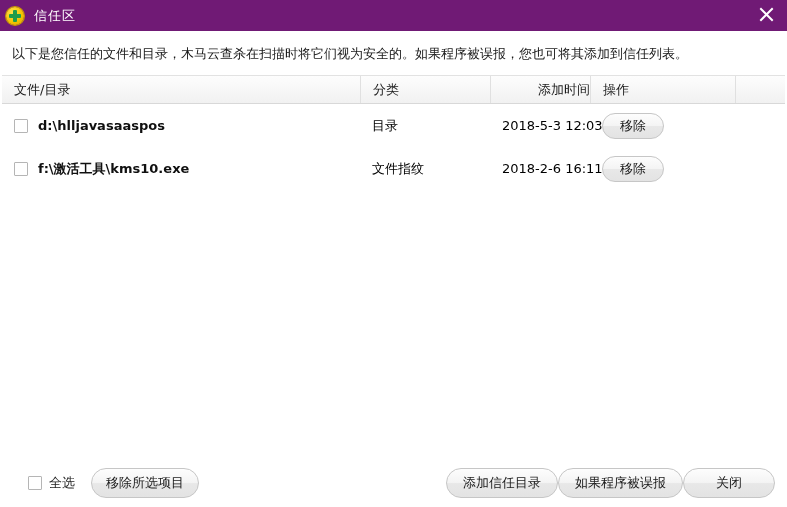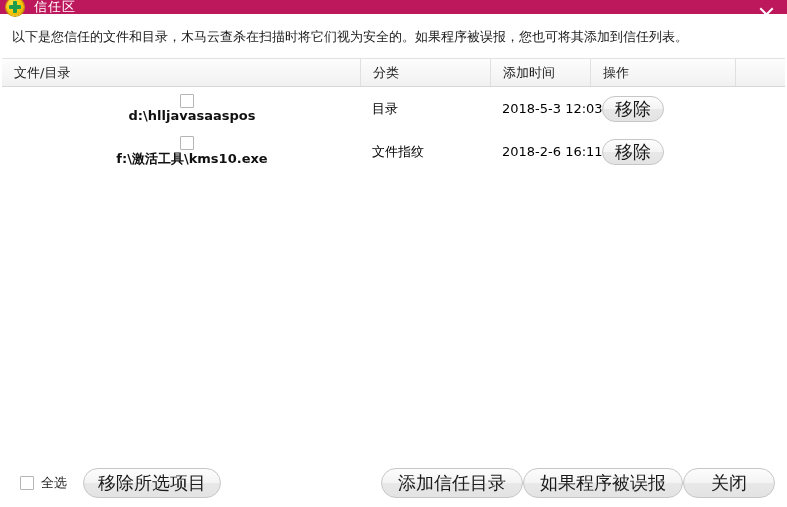--- a/index.html
+++ b/index.html
@@ -12,22 +12,22 @@
     height: 507px;
     font-family: "DejaVu Sans", "Liberation Sans", sans-serif;
     font-size: 13px;
     color: #222222;
     overflow: hidden;
     position: relative;
   }
 
   
   .titlebar {
-    height: 14px;
-    background: #be185d;
+    height: 31px;
+    background: #701a75;
     display: flex;
     align-items: center;
     position: relative;
   }
   .title-icon {
     width: 18px;
     height: 18px;
     margin-left: 6px;
     border-radius: 50%;
     background: radial-gradient(circle at 35% 30%, #ffe14d 0%, #f5c400 55%, #d9a400 100%);
@@ -103,38 +103,38 @@
     line-height: 27px;
     font-size: 13px;
     color: #1a1a1a;
     padding-left: 12px;
     box-sizing: border-box;
     flex: none;
   }
   .th + .th { border-left: 1px solid #e0e0e0; }
   .th.c-name { width: 358px; }
   .th.c-cat  { width: 130px; }
-  .th.c-time { width: 100px; }
+  .th.c-time { width: 100px; text-align: right; }
   .th.c-act  { width: 145px; }
   .th.c-pad  { width: 52px; padding-left: 0; }
 
   .tbody { position: relative; }
   .row {
     display: flex;
     align-items: center;
     height: 43px;
     font-size: 13px;
   }
   .cell {
     box-sizing: border-box;
     flex: none;
     display: flex;
     align-items: center;
   }
-  .cell.c-name { width: 358px; padding-left: 12px; flex-direction: column; }
+  .cell.c-name { width: 358px; padding-left: 12px; }
   .cell.c-cat  { width: 130px; padding-left: 12px; }
   .cell.c-time { width: 100px; padding-left: 12px; }
   .cell.c-act  { width: 145px; padding-left: 12px; }
 
   .chk {
     width: 14px;
     height: 14px;
     border: 1px solid #b5b5b5;
     background: #ffffff;
     box-sizing: border-box;
@@ -155,31 +155,31 @@
     display: inline-flex;
     align-items: center;
     justify-content: center;
     box-sizing: border-box;
     height: 28px;
     padding: 0 16px;
     border: 1px solid #c6c6c6;
     border-radius: 14px;
     background: linear-gradient(to bottom, #fdfdfd 0%, #f4f4f4 48%, #e8e8e8 52%, #e3e3e3 100%);
     color: #1a1a1a;
-    font-size: 18px;
+    font-size: 13px;
     font-family: "DejaVu Sans", "Liberation Sans", sans-serif;
     cursor: pointer;
     white-space: nowrap;
   }
   .btn-remove { width: 62px; padding: 0; height: 26px; border-radius: 13px; }
 
   
   .footer {
     position: absolute;
-    left: 8px;
+    left: 16px;
     right: 0;
     bottom: 0;
     height: 48px;
     display: flex;
     align-items: center;
     padding: 0 12px;
     box-sizing: border-box;
   }
   .selectall {
     display: flex;

